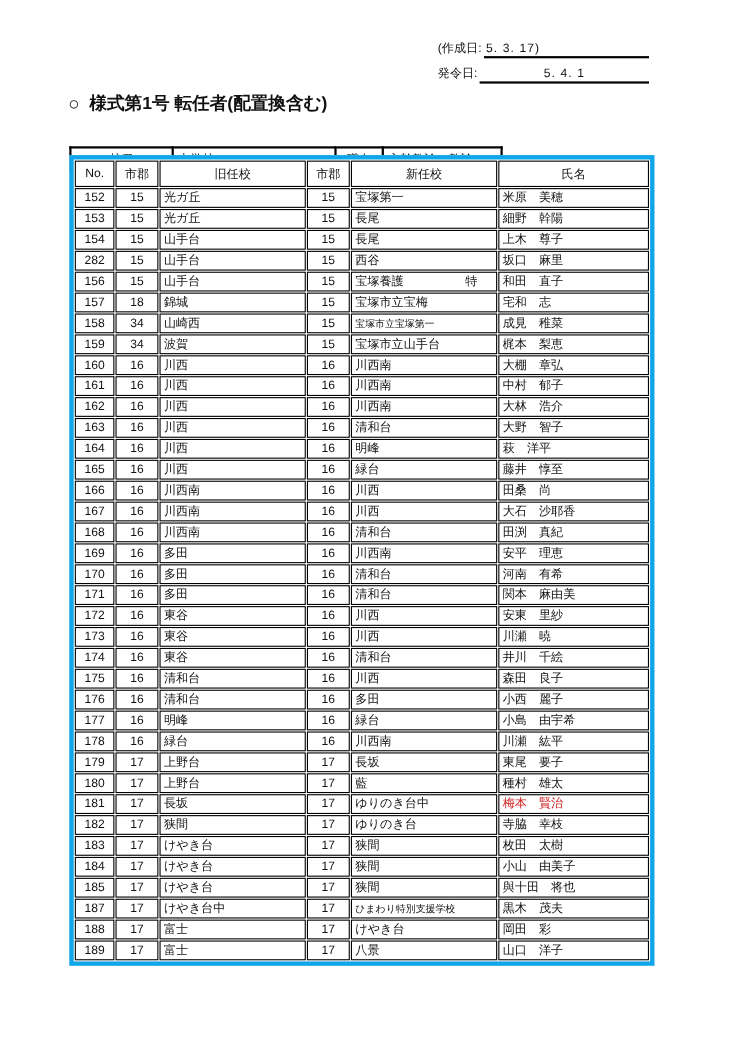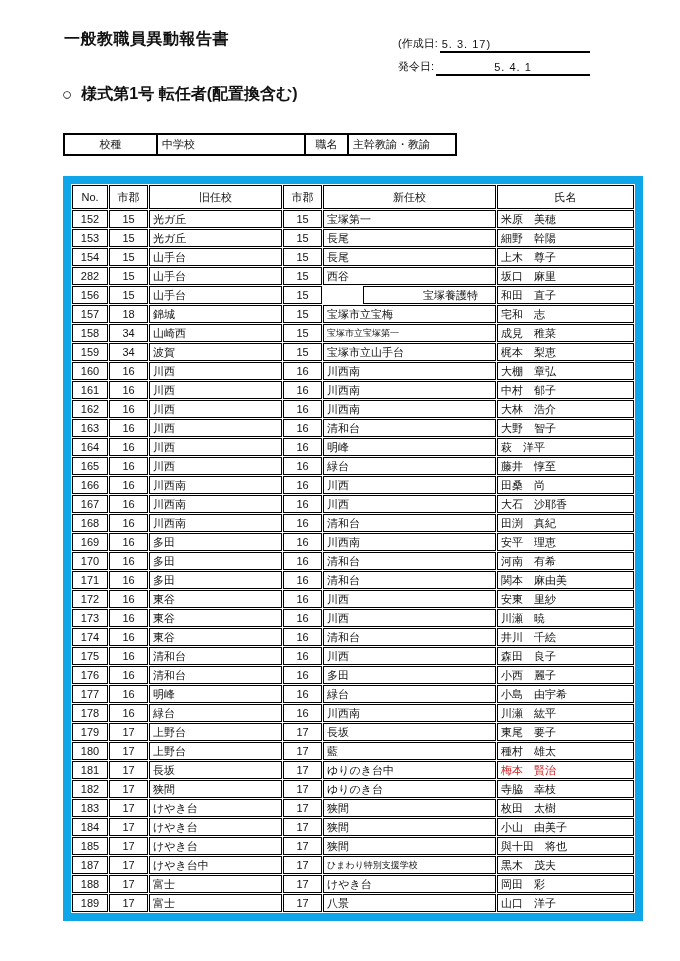--- a/index.html
+++ b/index.html
@@ -42,47 +42,46 @@
   }
   .m-center{text-align:center;}
   .m-left{text-align:left;}
   .w-type-l{width:93px;}
   .w-type-v{width:148px;}
   .w-pos-l{width:43px;}
   .w-pos-v{width:108px;}
 
   
   .main-table{
-    position:absolute;left:63px;top:176px;
+    position:absolute;left:63px;top:141px;
     border-collapse:separate;border-spacing:1px;
-    border:8px solid #0ea5e9;background:#fff;
+    border:4px solid #0ea5e9;background:#fff;
     table-layout:fixed;font-size:11px;
   }
   .main-table th,.main-table td{
     border:1px solid #000;box-sizing:border-box;
     white-space:nowrap;overflow:hidden;
     font-weight:normal;background:#fff;
   }
   .main-table th{height:24px;text-align:center;padding:0 2px;}
   .main-table td{height:18px;padding:0 3px;line-height:16px;}
   .c-no{width:36px;text-align:center;padding:0 1px;}
   .c-city{width:39px;text-align:center;}
   .c-school{width:133px;text-align:left;}
   .c-name{width:137px;text-align:left;padding-left:5px;}
   td.small{font-size:9px;}
   td.red{color:var(--accent-red,#d02020);}
-  td.has-suffix{display:flex;align-items:center;justify-content:flex-end;border:1px solid #000;margin-left:40px;}
+  td.has-suffix{display:flex;align-items:center;justify-content:space-between;border:1px solid #000;}
   td.has-suffix .suffix{margin-right:14px;}
 </style>
 </head>
 <body>
 
 <div class="page">
 
-  <h1 class="doc-title">一般教職員異動報告書</h1>
 
   <div class="dates">
     <div class="date-line">
       <span class="date-label">(作成日:</span>
       <span class="date-value val-left">5. 3. 17)</span>
     </div>
     <div class="date-line">
       <span class="date-label">発令日:</span>
       <span class="date-value val-center">5. 4. 1</span>
     </div>

